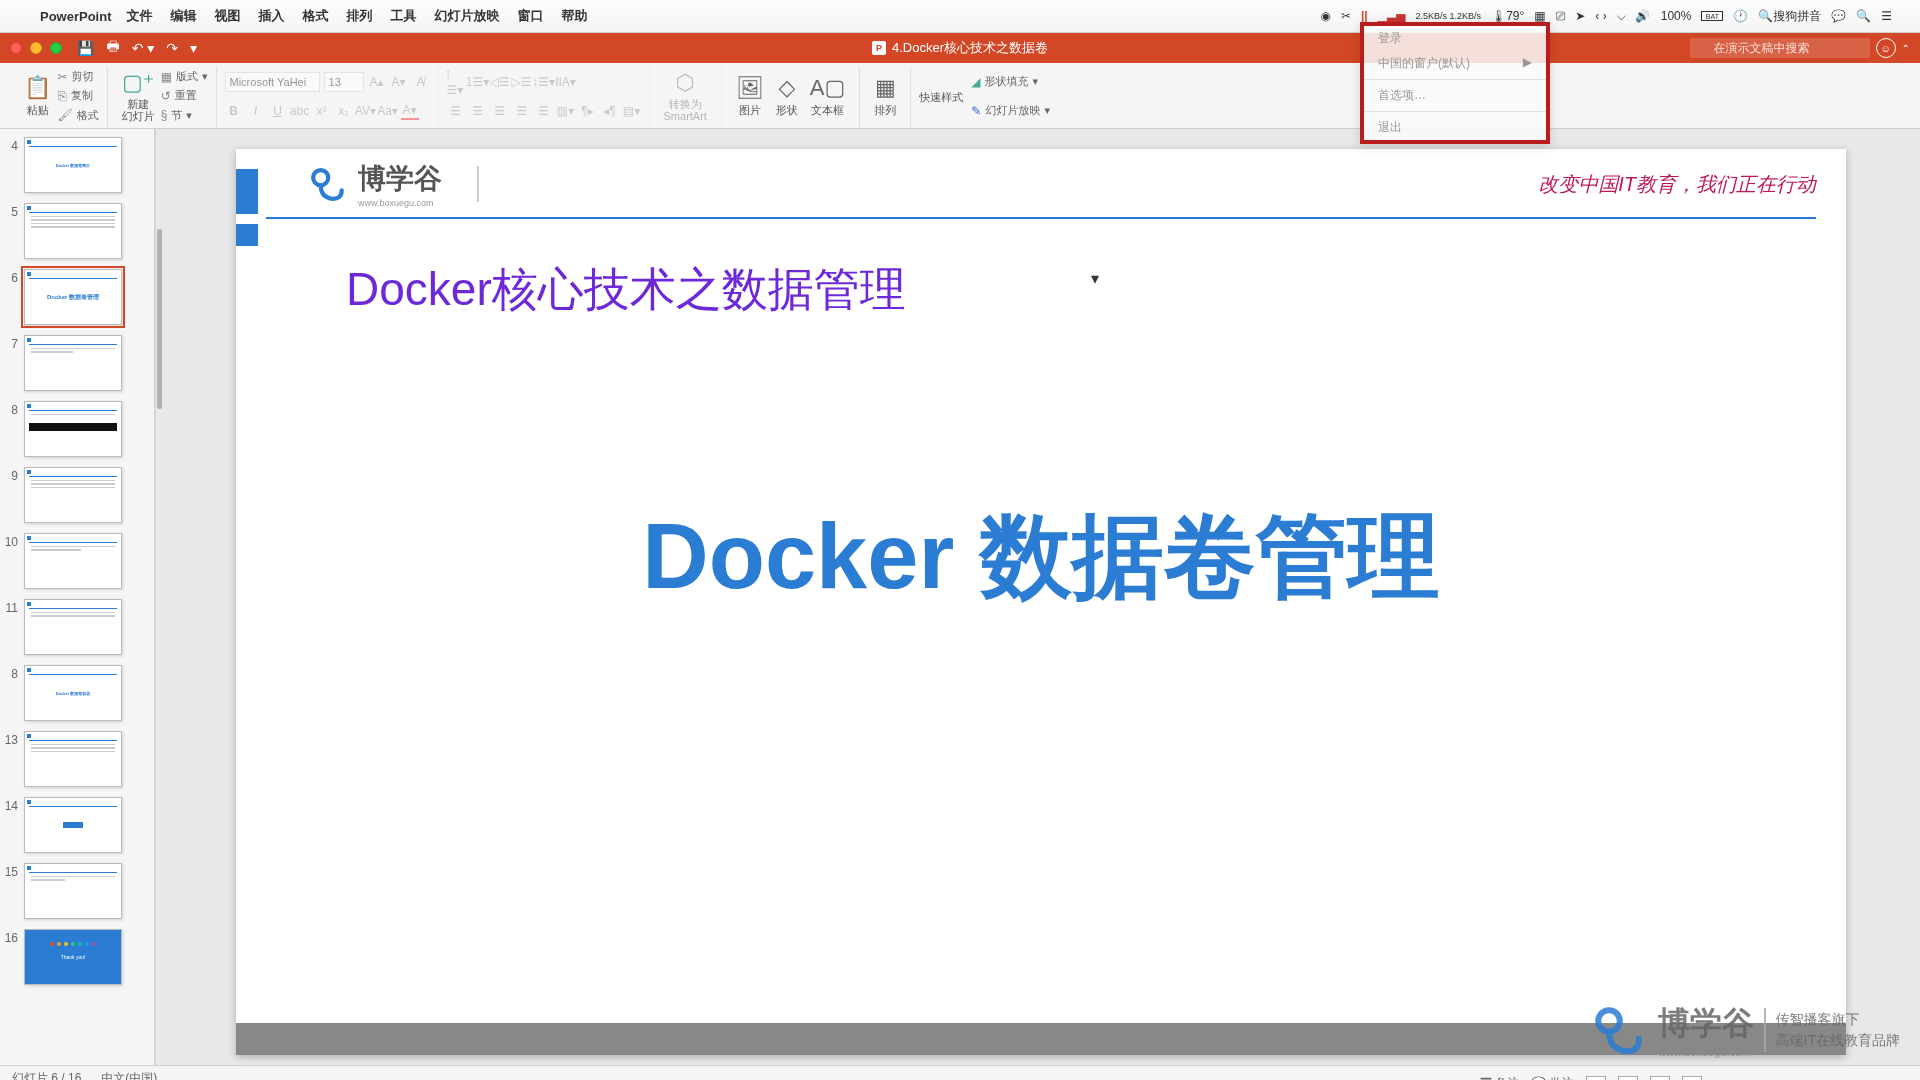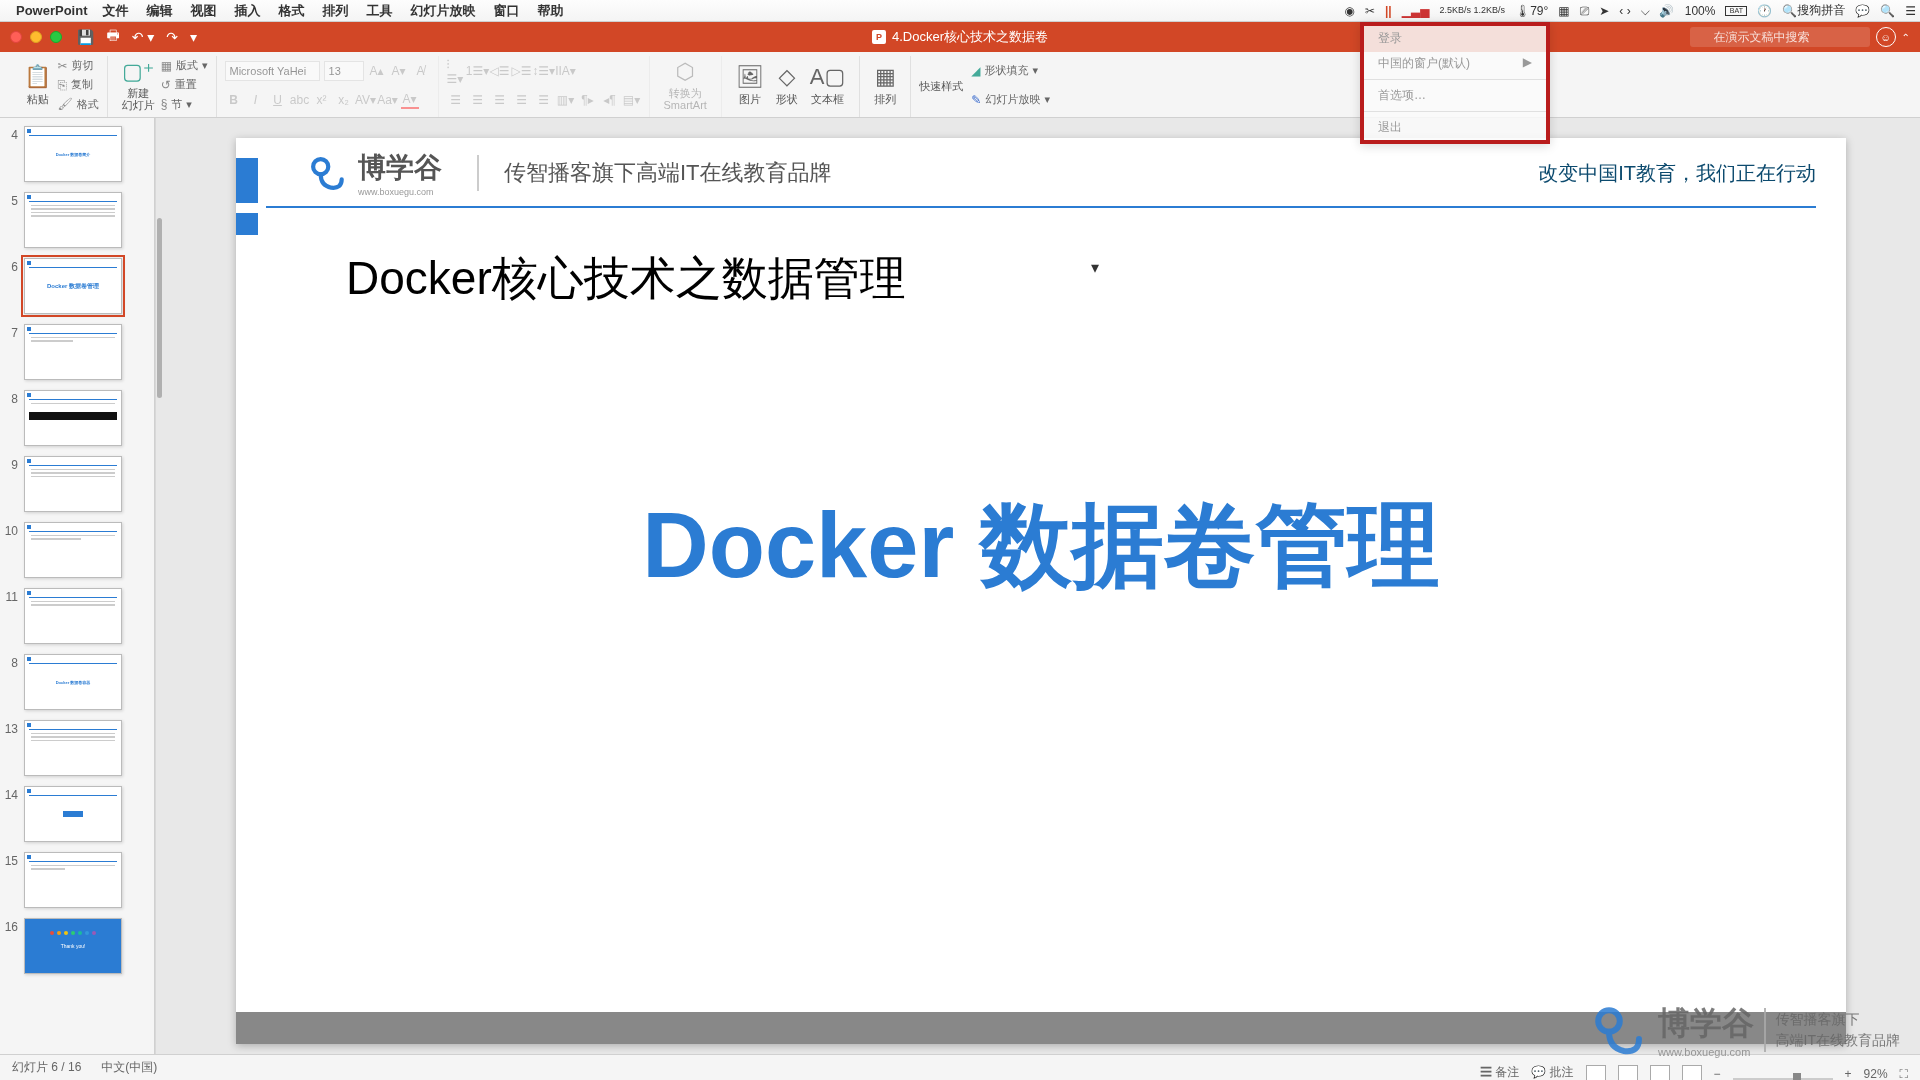--- a/index.html
+++ b/index.html
@@ -1,19 +1,19 @@
 <!DOCTYPE html>
 <html><head>
   <meta charset="utf-8">
   <style>
     * { margin: 0; padding: 0; box-sizing: border-box; font-family: -apple-system, "Helvetica Neue", Arial, sans-serif; }
     body { width: 1920px; height: 1080px; overflow: hidden; background: #f0f0f0; position: relative; }
     
     
-    .mac-menubar { height: 22px; background: linear-gradient(#fdfdfd, #f4f4f4); display: flex; align-items: center; padding: 0 4px; font-size: 13px; color: #333; border-bottom: 1px solid #d0d0d0; }
+    .mac-menubar { height: 33px; background: linear-gradient(#fdfdfd, #f4f4f4); display: flex; align-items: center; padding: 0 28px; font-size: 13px; color: #333; border-bottom: 1px solid #d0d0d0; }
     .mac-menubar .apple { font-size: 15px; margin-right: 12px; }
     .mac-menubar .app-name { font-weight: bold; margin-right: 15px; }
     .mac-menubar .menu-item { margin-right: 18px; cursor: default; font-weight: bold; }
     .mac-menubar .spacer { flex: 1; }
     .mac-menubar .tray { display: flex; align-items: center; gap: 10px; font-size: 12px; }
     .tray-icon { display: inline-flex; align-items: center; }
     
     
     .pp-titlebar { height: 30px; background: #d24726; display: flex; align-items: center; padding: 0 10px; color: #fff; position: relative; }
     .traffic-lights { display: flex; gap: 8px; margin-right: 15px; }
@@ -77,24 +77,24 @@
     .slide-header { height: 70px; display: flex; align-items: center; padding: 0 30px; position: relative; }
     .blue-decoration { position: absolute; left: 0; top: 20px; display: flex; flex-direction: column; gap: 5px; }
     .blue-sq1 { width: 22px; height: 45px; background: #2b7cd3; }
     .blue-sq2 { width: 22px; height: 22px; background: #2b7cd3; margin-top: 5px; }
     .logo-area { margin-left: 40px; display: flex; align-items: center; gap: 10px; }
     .logo-text { display: flex; flex-direction: column; }
     .logo-cn { font-size: 28px; font-weight: bold; color: #555; }
     .logo-en { font-size: 9px; color: #999; }
     .logo-divider { width: 2px; height: 36px; background: #ccc; margin: 0 15px 0 25px; }
     .logo-tagline { font-size: 22px; font-weight: 500; color: #555; }
-    .header-right { margin-left: auto; font-size: 20px; color: #0c4a6e; }
+    .header-right { margin-left: auto; font-size: 20px; color: #be185d; font-style: italic; }
     .header-underline { position: absolute; bottom: 0; left: 30px; right: 30px; height: 2px; background: #2b7cd3; }
     
-    .slide-subtitle { font-size: 46px; color: #000000; font-weight: 500; margin: 40px 0 16px 110px; }
+    .slide-subtitle { font-size: 46px; color: #6d28d9; font-weight: 500; margin: 40px 0 16px 110px; }
     .slide-main-title { position: absolute; top: 45%; left: 50%; transform: translate(-50%, -50%); font-size: 92px; font-weight: bold; color: #2b7cd3; white-space: nowrap; }
     .slide-footer { position: absolute; bottom: 0; left: 0; right: 0; height: 32px; background: #888; }
     .cursor-indicator { position: absolute; top: 120px; left: 855px; font-size: 16px; color: #333; }
     
     
     .status-bar { height: 26px; background: #f5f5f5; border-top: 1px solid #d0d0d0; display: flex; align-items: center; padding: 0 12px; font-size: 12px; color: #666; }
     .status-left { display: flex; gap: 20px; }
     .status-right { margin-left: auto; display: flex; align-items: flex-end; gap: 12px; margin-top: 10px; }
     .view-btn { width: 20px; height: 16px; border: 1px solid #aaa; background: #fff; }
     .zoom-slider { width: 100px; height: 3px; background: #ccc; position: relative; }
@@ -515,21 +515,20 @@
         <div class="logo-area">
           <svg class="bxg-svg" viewBox="0 0 100 100">
             <circle cx="35" cy="35" r="18" fill="none" stroke="#2b7cd3" stroke-width="10"></circle>
             <path d="M 35 53 Q 35 80 60 85 Q 85 88 85 65" fill="none" stroke="#2b7cd3" stroke-width="10" stroke-linecap="round"></path>
           </svg>
           <div class="logo-text">
             <span class="logo-cn">博学谷</span>
             <span class="logo-en">www.boxuegu.com</span>
           </div>
           <div class="logo-divider"></div>
-          <span class="logo-tagline">传智播客旗下高端IT在线教育品牌</span>
         </div>
         <span class="header-right">改变中国IT教育，我们正在行动</span>
         <div class="header-underline"></div>
       </div>
       <div class="slide-subtitle">Docker核心技术之数据管理</div>
       <span class="cursor-indicator">▾</span>
       <div class="slide-main-title">Docker 数据卷管理</div>
       <div class="slide-footer"></div>
     </div>
   </div>

